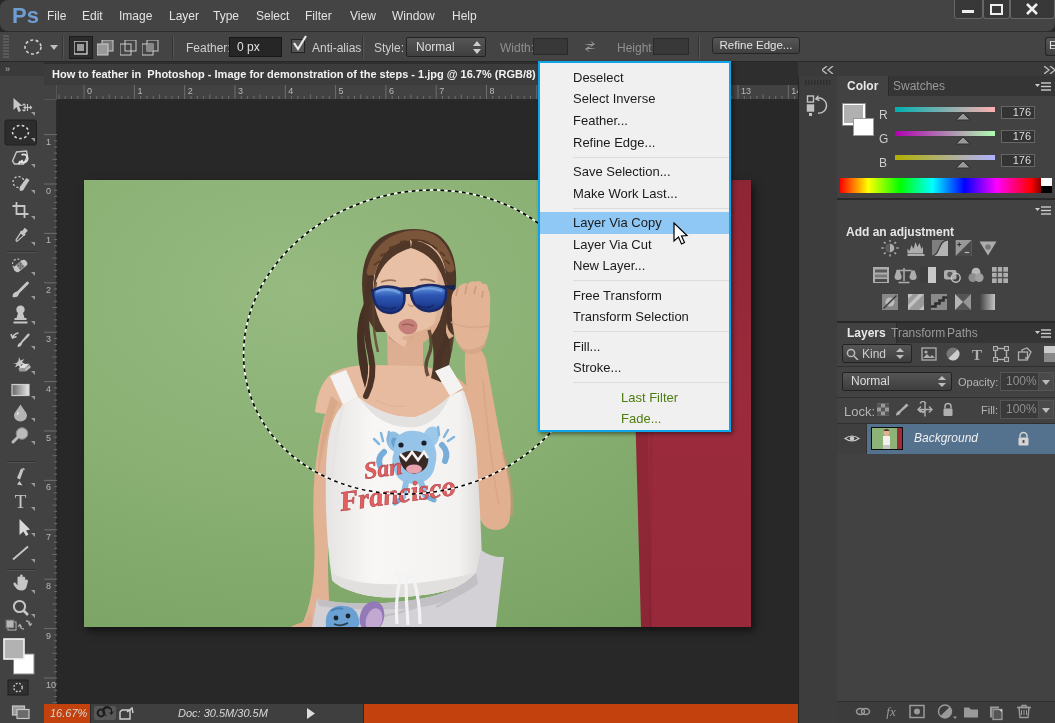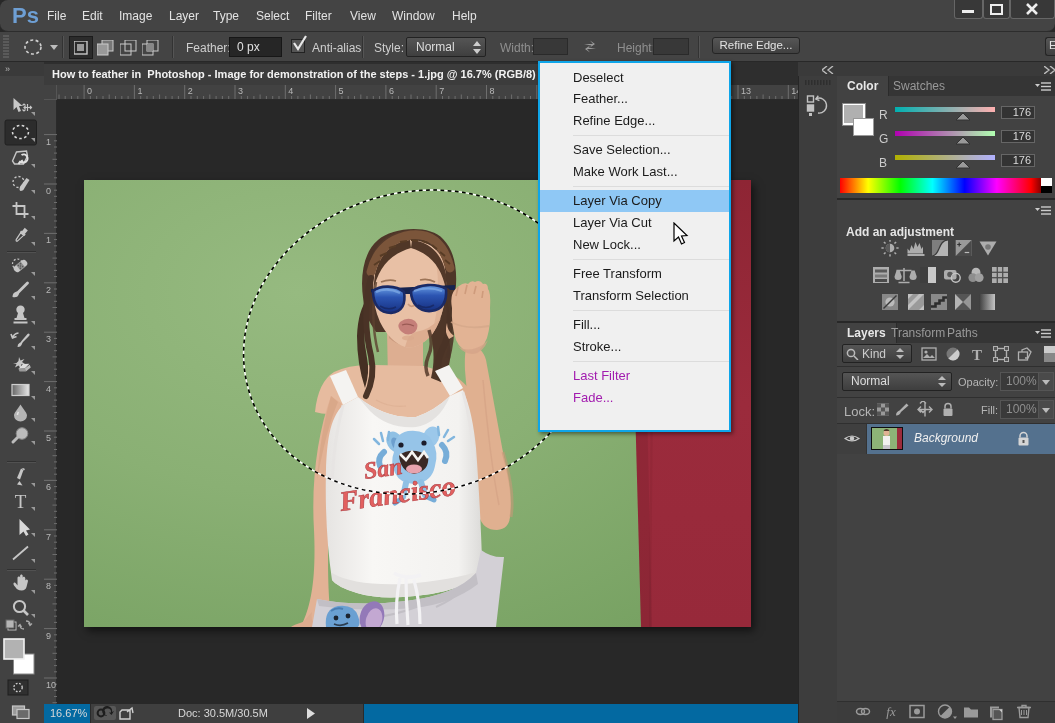--- a/index.html
+++ b/index.html
@@ -18,37 +18,37 @@
 .vdiv{position:absolute;top:4px;height:22px;width:1px;background:#333;border-right:1px solid #555;}
 
 #toolbar{left:0;top:62px;width:44px;height:661px;background:#424242;}
 #toolhead{left:0;top:62px;width:44px;height:14px;background:#3a3a3a;color:#b5b5b5;font-size:9px;text-align:left;line-height:14px;padding-left:5px;box-sizing:border-box;}
 
 #tabbar{left:44px;top:62px;width:754px;height:23px;background:#2e2e2e;}
 #doctab{position:absolute;left:0px;top:2px;width:501px;height:21px;background:#3c3c3c;border-right:1px solid #262626;color:#f2f2f2;font-size:11px;font-weight:bold;line-height:21px;padding-left:8px;box-sizing:border-box;white-space:nowrap;overflow:hidden;}
 #hruler{left:44px;top:85px;width:754px;height:15px;background:#424242;border-bottom:1px solid #2a2a2a;box-sizing:border-box;}
 #vruler{left:44px;top:85px;width:13px;height:638px;background:#424242;border-right:1px solid #2a2a2a;box-sizing:border-box;}
 
-#statusbar{left:44px;top:704px;width:754px;height:19px;background:#0369a1;color:#d8d8d8;font-size:11px;}
+#statusbar{left:44px;top:704px;width:754px;height:19px;background:#c2410c;color:#d8d8d8;font-size:11px;font-style:italic;}
 
 #dockhead{left:798px;top:62px;width:257px;height:14px;background:#3a3a3a;}
 #dockstrip{left:798px;top:76px;width:39px;height:647px;background:#3d3d3d;border-left:1px solid #262626;box-sizing:border-box;}
 .panel{position:absolute;left:837px;width:218px;background:#424242;}
 .ptabs{position:absolute;left:0;top:0;width:100%;height:20px;background:#353535;}
 .ptab{position:absolute;top:0;height:20px;line-height:20px;font-size:12px;color:#999;padding:0 10px;text-align:right;}
 .ptab.on{background:#424242;color:#e8e8e8;font-weight:bold;border-right:1px solid #2b2b2b;}
 .pmenu{position:absolute;right:4px;top:6px;width:16px;height:10px;}
 
 .pin{position:absolute;background:#333;border:1px solid #666;box-sizing:border-box;color:#dadada;font-size:12px;}
 .dim{color:#8f8f8f;}
 
 #ctxmenu{left:538px;top:61px;width:193px;height:371px;background:#f0f0f0;border:2px solid #0ea5e9;box-sizing:border-box;box-shadow:2px 2px 4px rgba(0,0,0,.45);}
 .ci{position:relative;height:21.7px;line-height:21.7px;font-size:13px;color:#1b1b1b;padding-left:33px;}
 .ci.hl{background:#8fc8f5;}
-.ci.off{color:#a21caf;}
+.ci.off{color:#4d7c0f;margin-left:48px;}
 .csep{height:1px;background:#dcdcdc;margin:3.3px 0 3.3px 33px;}
 </style>
 </head>
 <body>
 
 <div class="abs" id="menubar">
  <div id="pslogo">Ps</div>
  <div class="mi" style="left:47px">File</div>
  <div class="mi" style="left:82px">Edit</div>
  <div class="mi" style="left:119px">Image</div>
@@ -803,29 +803,30 @@
         <path d="M-5 -4 h10 l-1 10 h-8z" fill="none" stroke="#9a9a9a" stroke-width="1.4"></path>
         <path d="M-7 -4 h14 M-2 -4 v-2 h4 v2" stroke="#9a9a9a" stroke-width="1.4" fill="none"></path>
         <path d="M-2.5 -1.5 v5 M0 -1.5 v5 M2.5 -1.5 v5" stroke="#9a9a9a"></path>
       </g>
 </svg>
 </div>
 
 <div class="abs" id="ctxmenu">
   <div style="height:3.6px"></div>
   <div class="ci">Deselect</div>
+  <div class="ci">Select Inverse</div>
   <div class="ci">Feather...</div>
   <div class="ci">Refine Edge...</div>
   <div class="csep"></div>
   <div class="ci">Save Selection...</div>
   <div class="ci">Make Work Last...</div>
   <div class="csep"></div>
   <div class="ci hl">Layer Via Copy</div>
   <div class="ci">Layer Via Cut</div>
-  <div class="ci">New Lock...</div>
+  <div class="ci">New Layer...</div>
   <div class="csep"></div>
   <div class="ci">Free Transform</div>
   <div class="ci">Transform Selection</div>
   <div class="csep"></div>
   <div class="ci">Fill...</div>
   <div class="ci">Stroke...</div>
   <div class="csep"></div>
   <div class="ci off">Last Filter</div>
   <div class="ci off">Fade...</div>
 </div>

